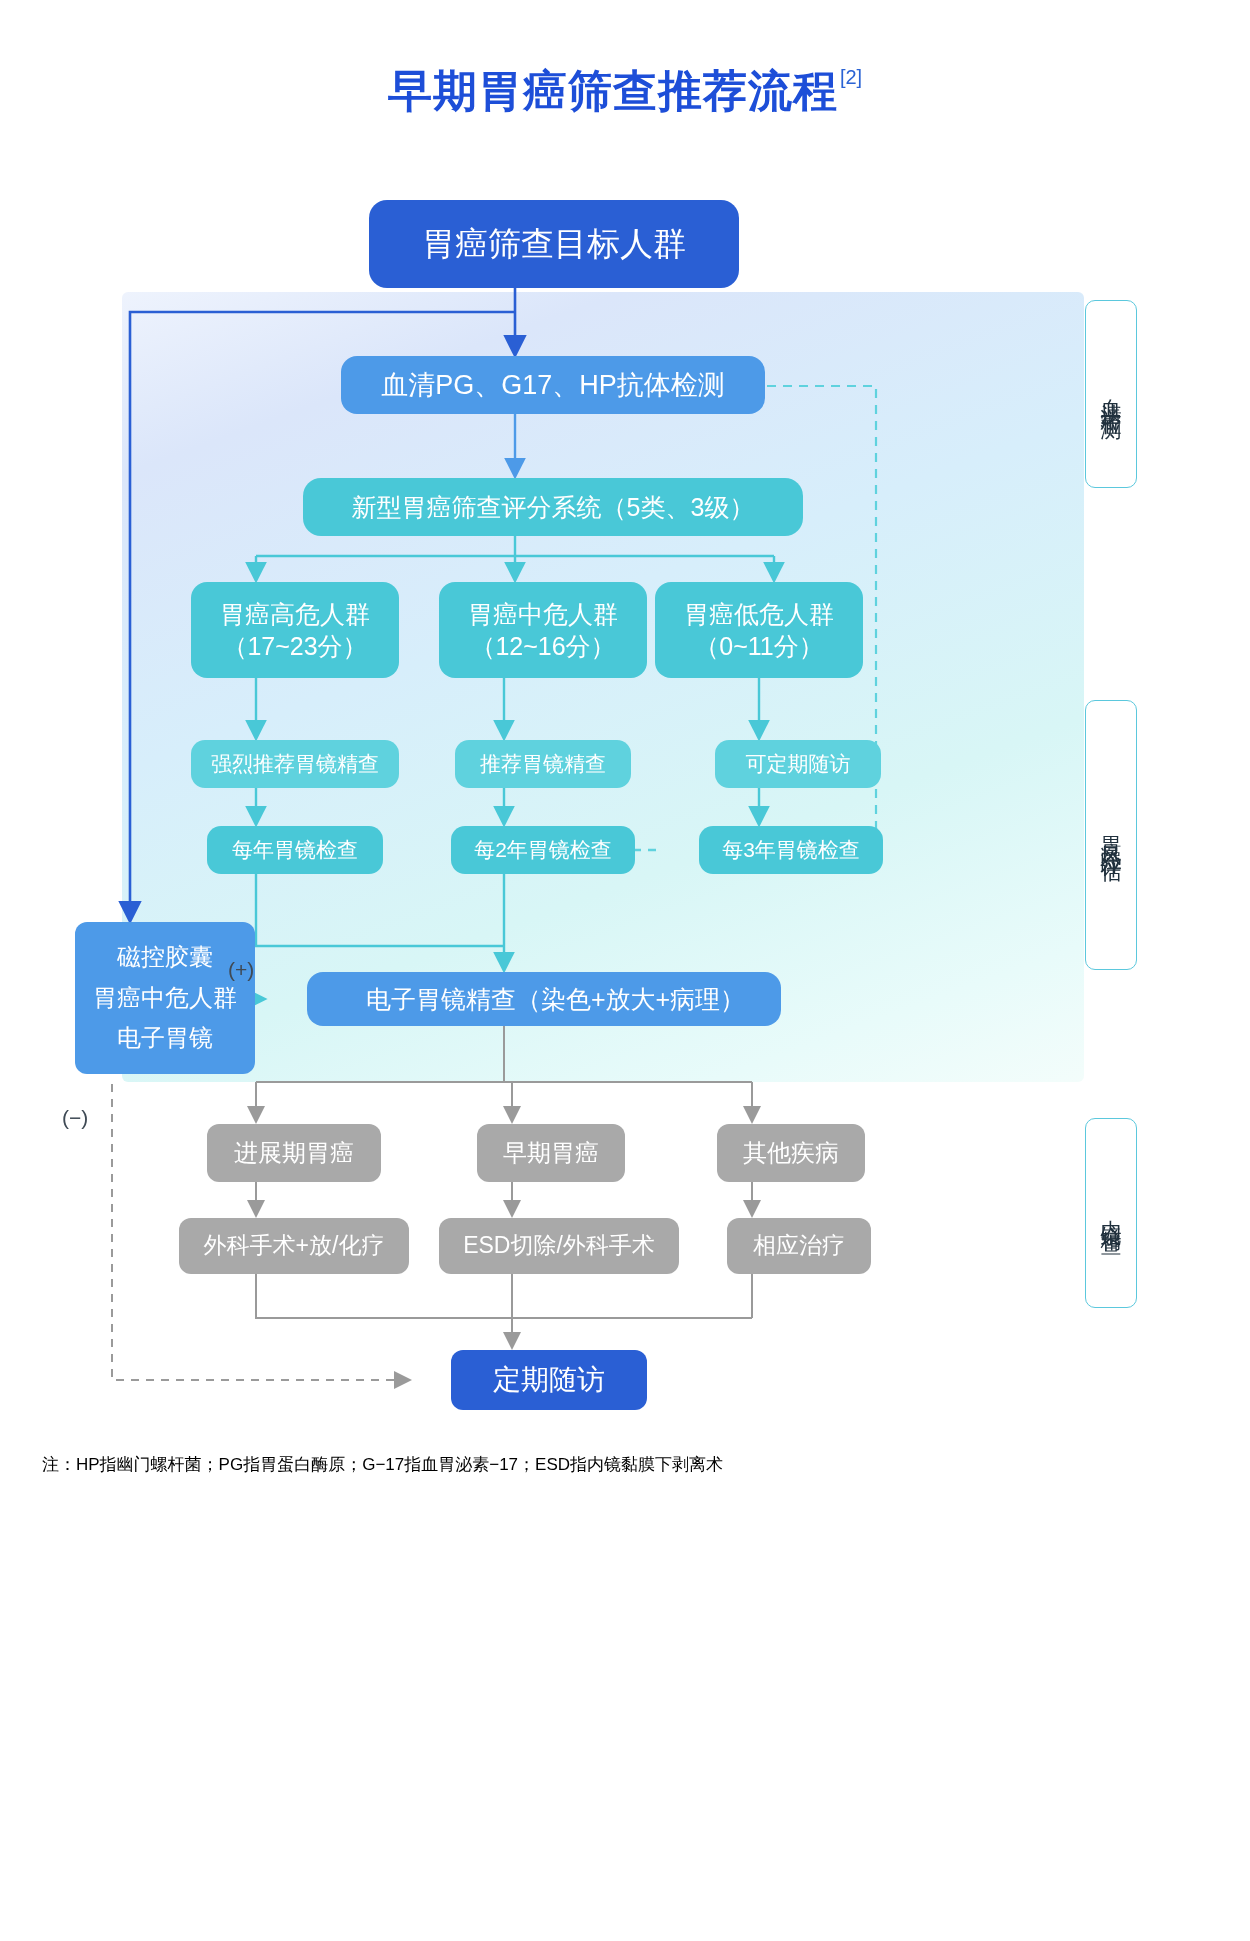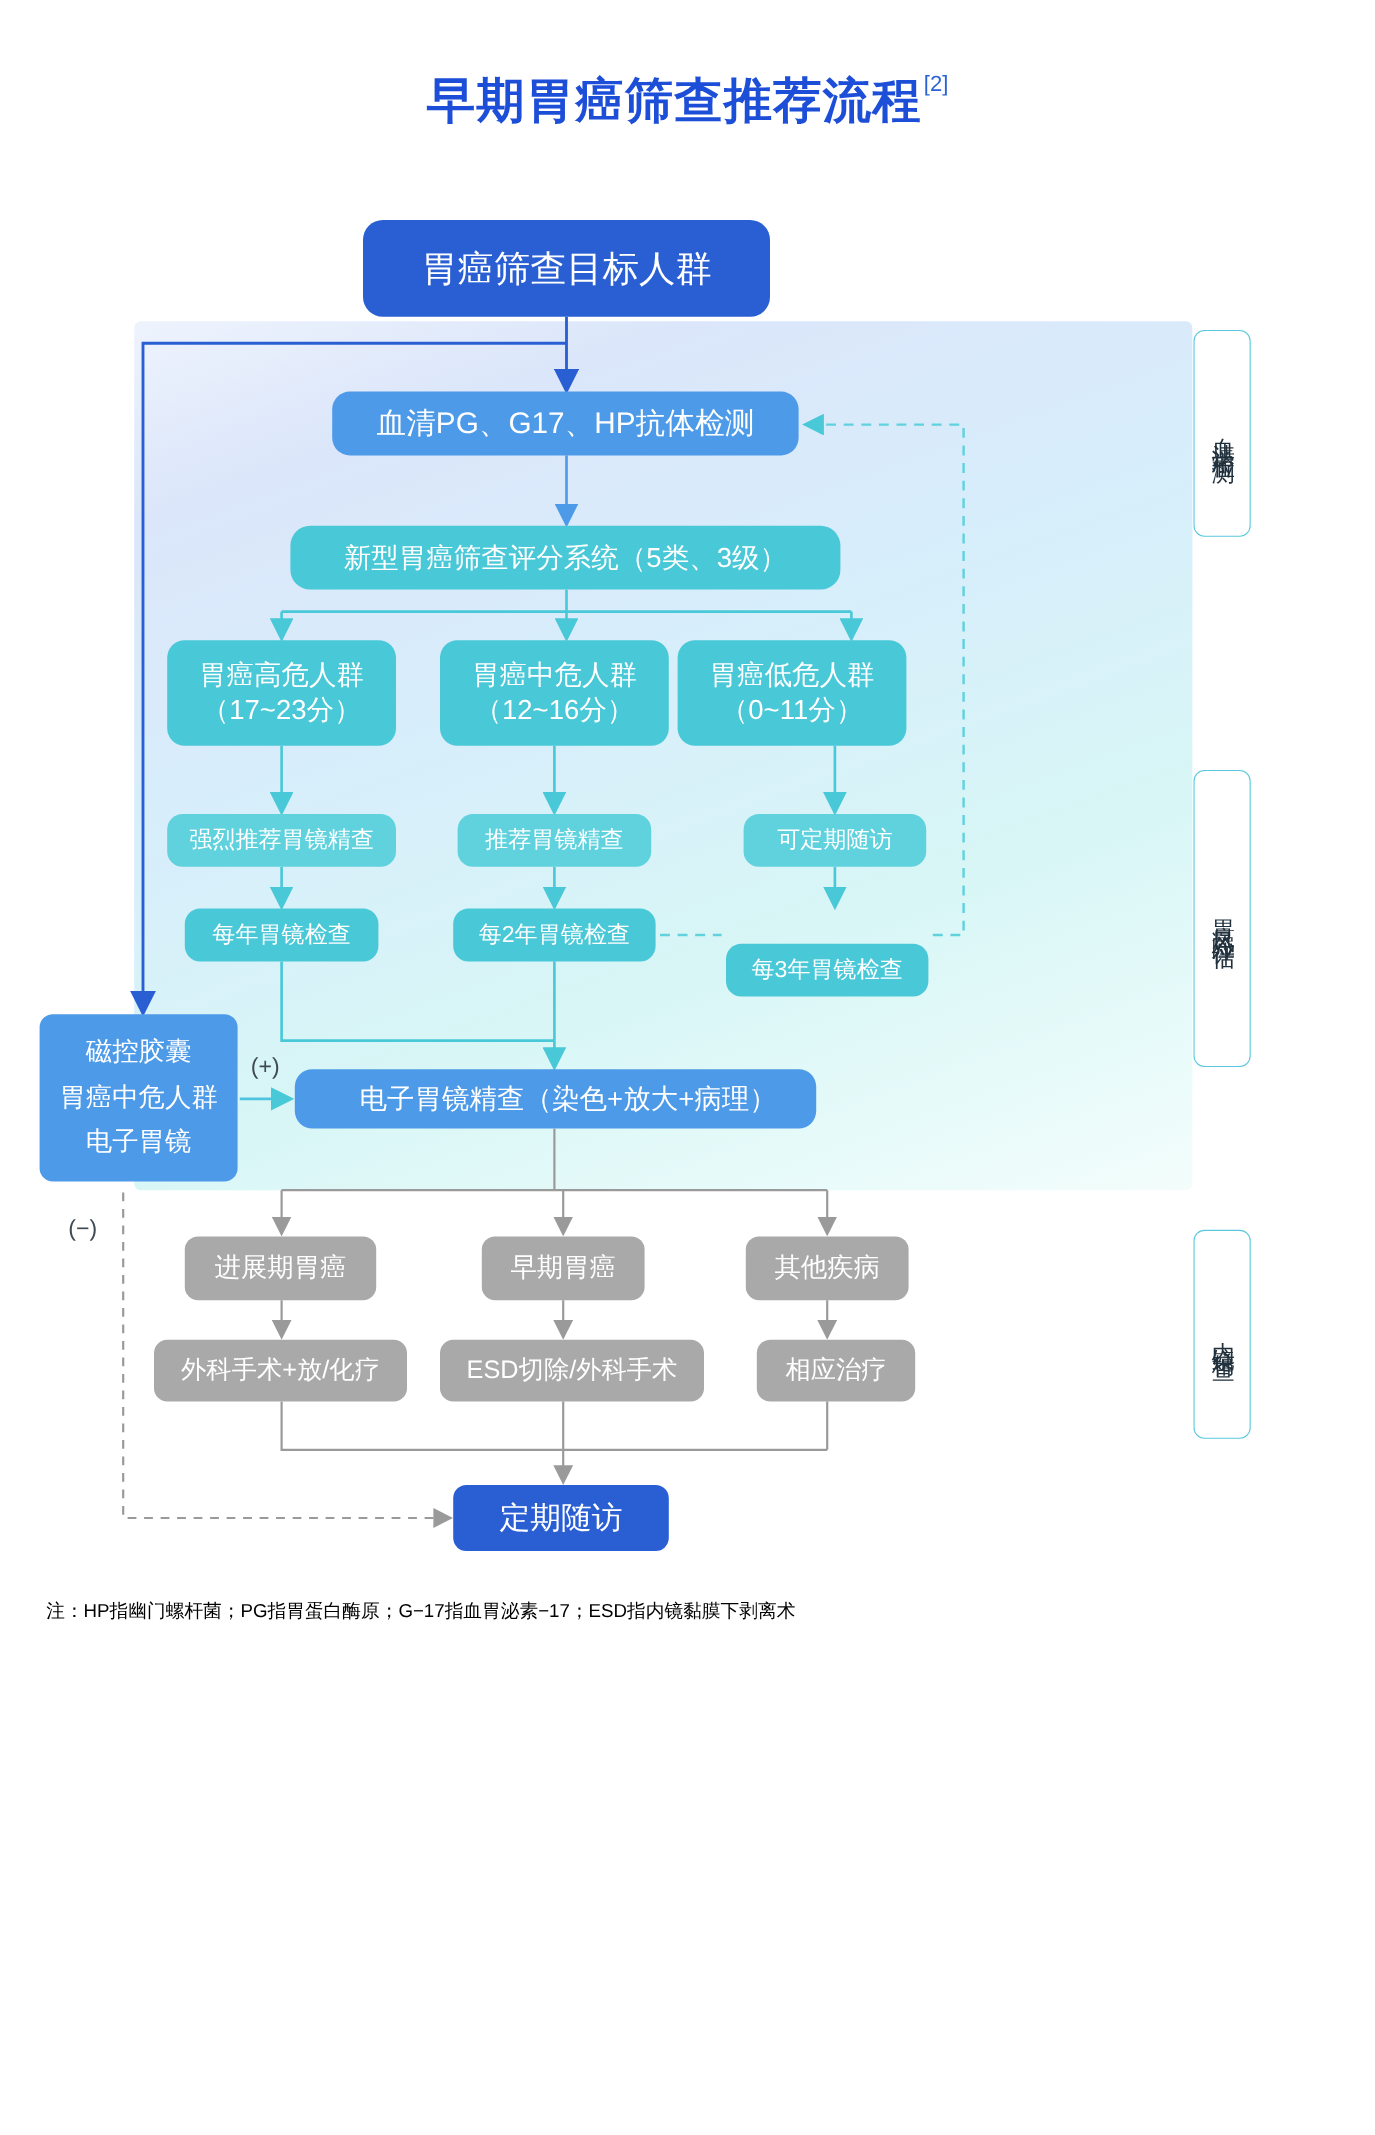--- a/index.html
+++ b/index.html
@@ -56,20 +56,21 @@
   #side-endo  { left:1085px; top:1118px; width:52px; height:190px; }
 
   
   .node {
     position:absolute;
     display:flex; align-items:center; justify-content:center;
     text-align:center; color:#ffffff;
     line-height:1.28;
     border-radius:14px;
     padding:4px 8px;
+    margin-left:39px;
   }
   .n-darkblue { background:#2a5fd4; border-radius:16px; }
   .n-blue     { background:#4d9ae8; }
   .n-teal     { background:#49c8d7; }
   .n-teal-lt  { background:#5fd2de; }
   .n-gray     { background:#a9a9a9; }
 
   
   #n-target      { left:330px; top:200px; width:370px; height:88px; font-size:33px; border-radius:18px; }
   #n-serum       { left:302px; top:356px; width:424px; height:58px; font-size:27px; border-radius:16px; }
@@ -78,21 +79,21 @@
   #n-high        { left:152px; top:582px; width:208px; height:96px; font-size:25px; border-radius:16px; }
   #n-mid         { left:400px; top:582px; width:208px; height:96px; font-size:25px; border-radius:16px; }
   #n-low         { left:616px; top:582px; width:208px; height:96px; font-size:25px; border-radius:16px; }
 
   #n-rec-high    { left:152px; top:740px; width:208px; height:48px; font-size:21px; border-radius:14px; }
   #n-rec-mid     { left:416px; top:740px; width:176px; height:48px; font-size:21px; border-radius:14px; }
   #n-rec-low     { left:676px; top:740px; width:166px; height:48px; font-size:21px; border-radius:14px; }
 
   #n-int-high    { left:168px; top:826px; width:176px; height:48px; font-size:21px; border-radius:14px; }
   #n-int-mid     { left:412px; top:826px; width:184px; height:48px; font-size:21px; border-radius:14px; }
-  #n-int-low     { left:660px; top:858px; width:184px; height:48px; font-size:21px; border-radius:14px; }
+  #n-int-low     { left:660px; top:826px; width:184px; height:48px; font-size:21px; border-radius:14px; }
 
   #n-capsule     { left:36px; top:922px; width:180px; height:152px; font-size:24px; border-radius:12px;
                    flex-direction:column; justify-content:center; }
   #n-capsule .ln { display:block; margin:5px 0; }
 
   #n-egd         { left:268px; top:972px; width:474px; height:54px; font-size:25px; border-radius:16px;padding-left:31px; }
 
   #n-adv         { left:168px; top:1124px; width:174px; height:58px; font-size:24px; border-radius:12px; }
   #n-early       { left:438px; top:1124px; width:148px; height:58px; font-size:24px; border-radius:12px; }
   #n-other       { left:678px; top:1124px; width:148px; height:58px; font-size:24px; border-radius:12px; }

